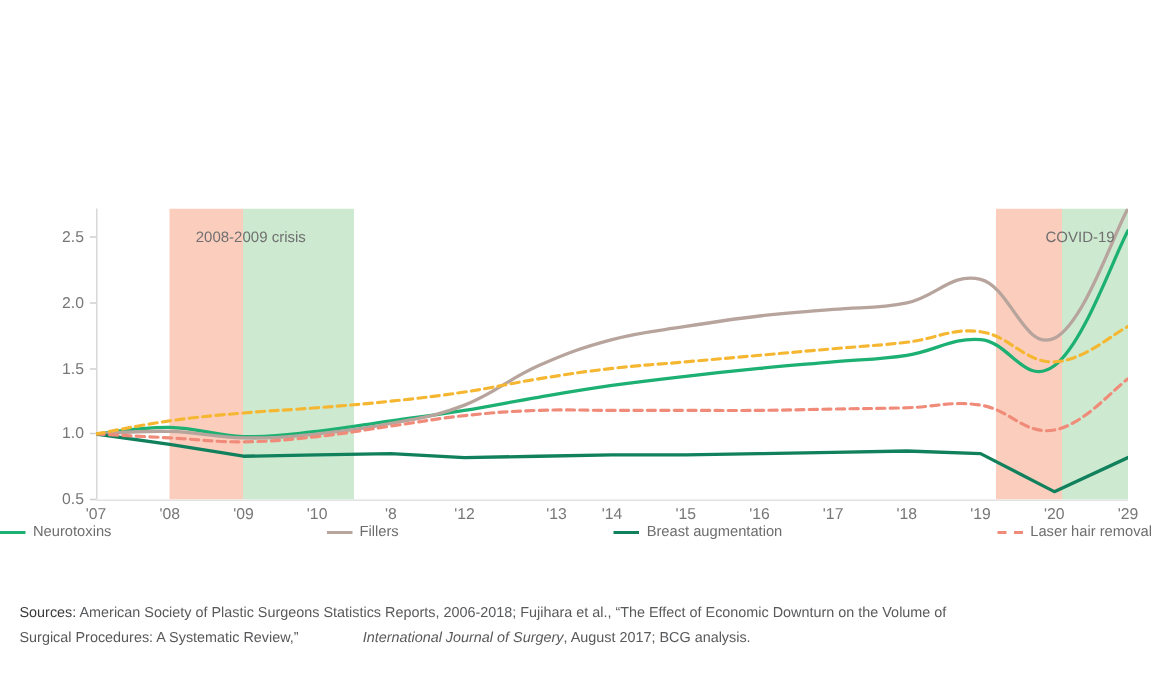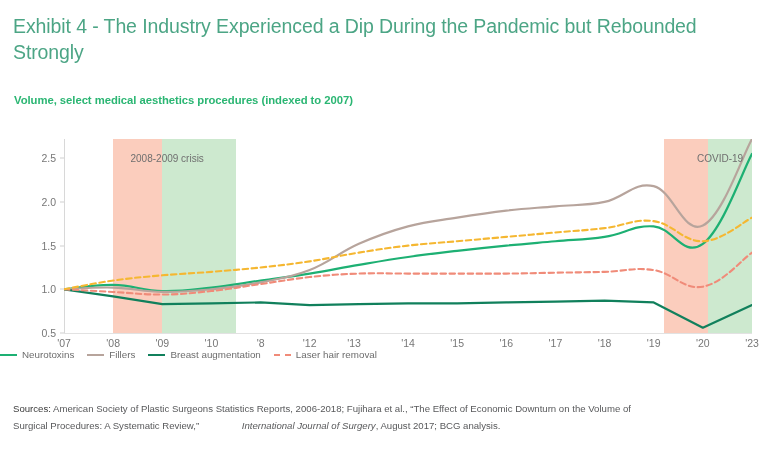--- a/index.html
+++ b/index.html
@@ -105,21 +105,21 @@
     white-space: nowrap;
     margin-top: 36px;
   }
 
   
   .legend {
     position: absolute;
     left: 0; top: 349px;
     width: 768px;
     display: flex;
-    justify-content: flex-start;
+    justify-content: space-between;
     align-items: center;
     gap: 13px;
   }
   .legend-item {
     display: flex;
     align-items: center;
     gap: 5px;
     font-size: 9.8px;
     color: #6d6d6d;
     white-space: nowrap;
@@ -144,22 +144,20 @@
   .sources b { font-weight: 400; color: #3a3a3a; }
   .sources i { font-style: italic; margin-left: 40px; }
 
   svg { display: block; }
 </style>
 </head>
 <body>
 
 <div id="page">
 
-  <div class="title">Exhibit 4 - The Industry Experienced a Dip During the Pandemic but Rebounded Strongly</div>
-  <div class="subtitle">Volume, select medical aesthetics procedures (indexed to 2007)</div>
 
   <div class="chart-area">
     <div class="yaxis-line"></div>
     <div class="xaxis-line"></div>
 
     <div class="plot">
       <div class="plot-inner">
         <div id="bands-layer">
             <div class="band" style="left: 49.1429px; width: 49.1429px; background: rgb(251, 205, 189);"></div>
             <div class="band" style="left: 98.2857px; width: 73.7143px; background: rgb(205, 233, 207);"></div>
@@ -198,29 +196,29 @@
         </div>
     </div>
 
     <div id="xticks-layer">
         <div class="xtick" style="left: 64px;">'07</div>
         <div class="xtick" style="left: 113.143px;">'08</div>
         <div class="xtick" style="left: 162.286px;">'09</div>
         <div class="xtick" style="left: 211.429px;">'10</div>
         <div class="xtick" style="left: 260.571px;">'8</div>
         <div class="xtick" style="left: 309.714px;">'12</div>
-        <div class="xtick" style="left: 354px;">'13</div>
+        <div class="xtick" style="left: 371px;">'13</div>
         <div class="xtick" style="left: 408px;">'14</div>
         <div class="xtick" style="left: 457.143px;">'15</div>
         <div class="xtick" style="left: 506.286px;">'16</div>
         <div class="xtick" style="left: 555.429px;">'17</div>
         <div class="xtick" style="left: 604.571px;">'18</div>
         <div class="xtick" style="left: 653.714px;">'19</div>
         <div class="xtick" style="left: 702.857px;">'20</div>
-        <div class="xtick" style="left: 752px;">'23</div>
+        <div class="xtick" style="left: 752px;">'29</div>
       </div>
     <div id="band-labels-layer">
         <div class="band-label" style="left: 167.2px;">2008-2009 crisis</div>
         <div class="band-label" style="left: 720.057px;">COVID-19</div>
       </div>
   </div>
 
   <div class="legend" id="legend">
       <div class="legend-item">
         <span class="swatch" style="border-top-color: rgb(29, 176, 115);"></span>

